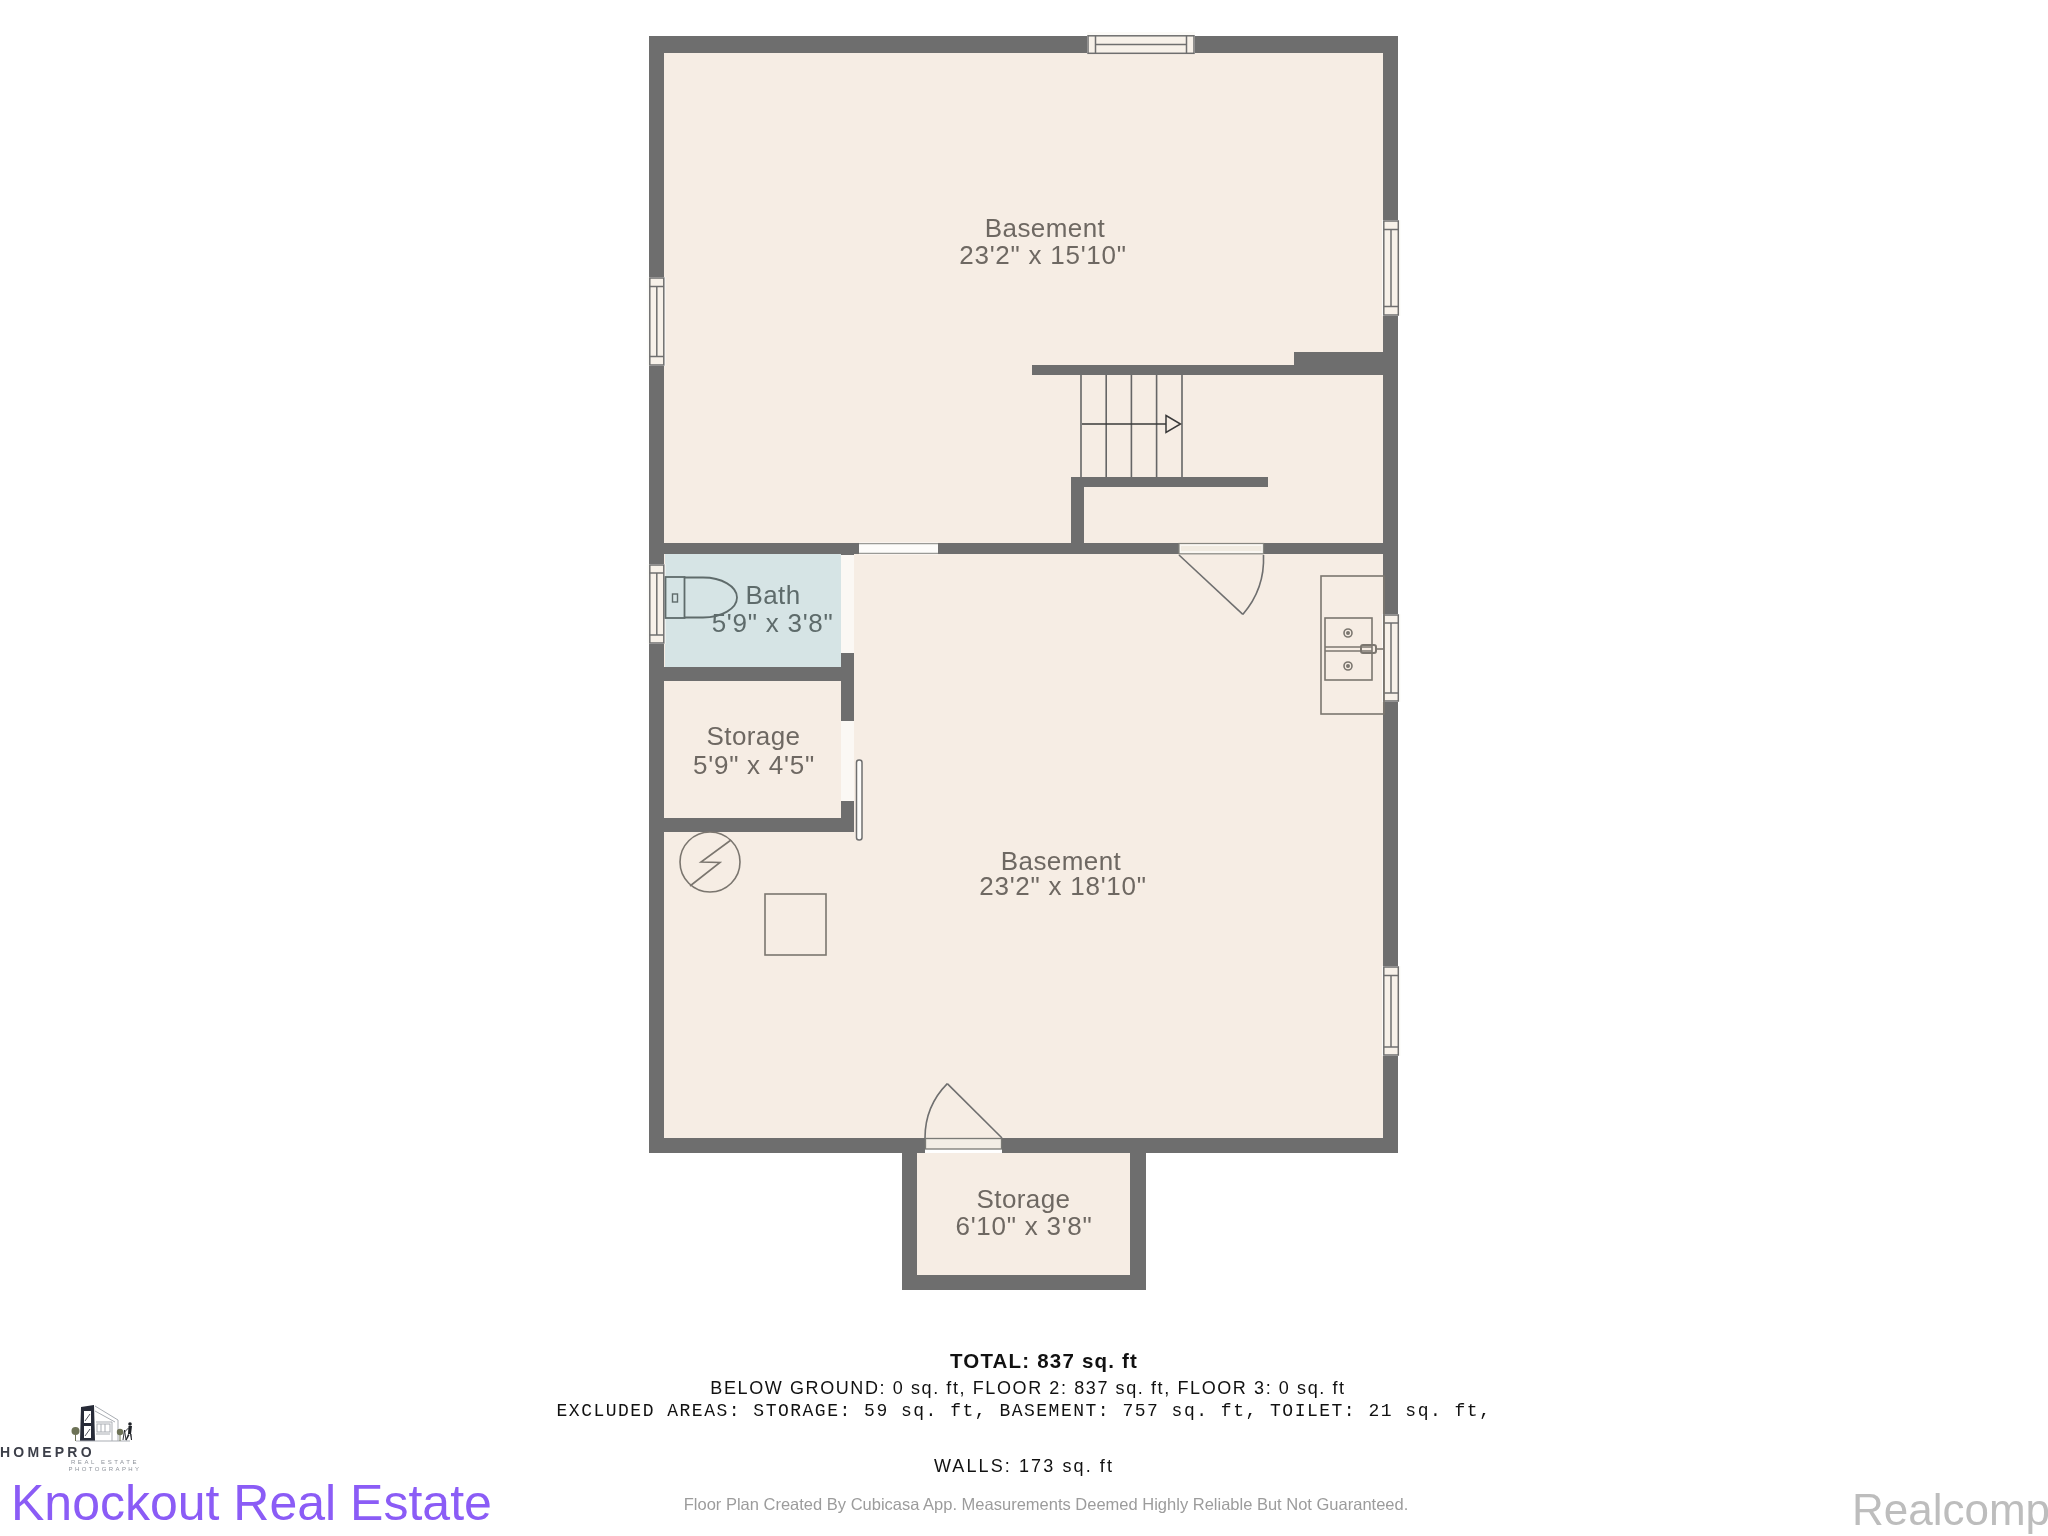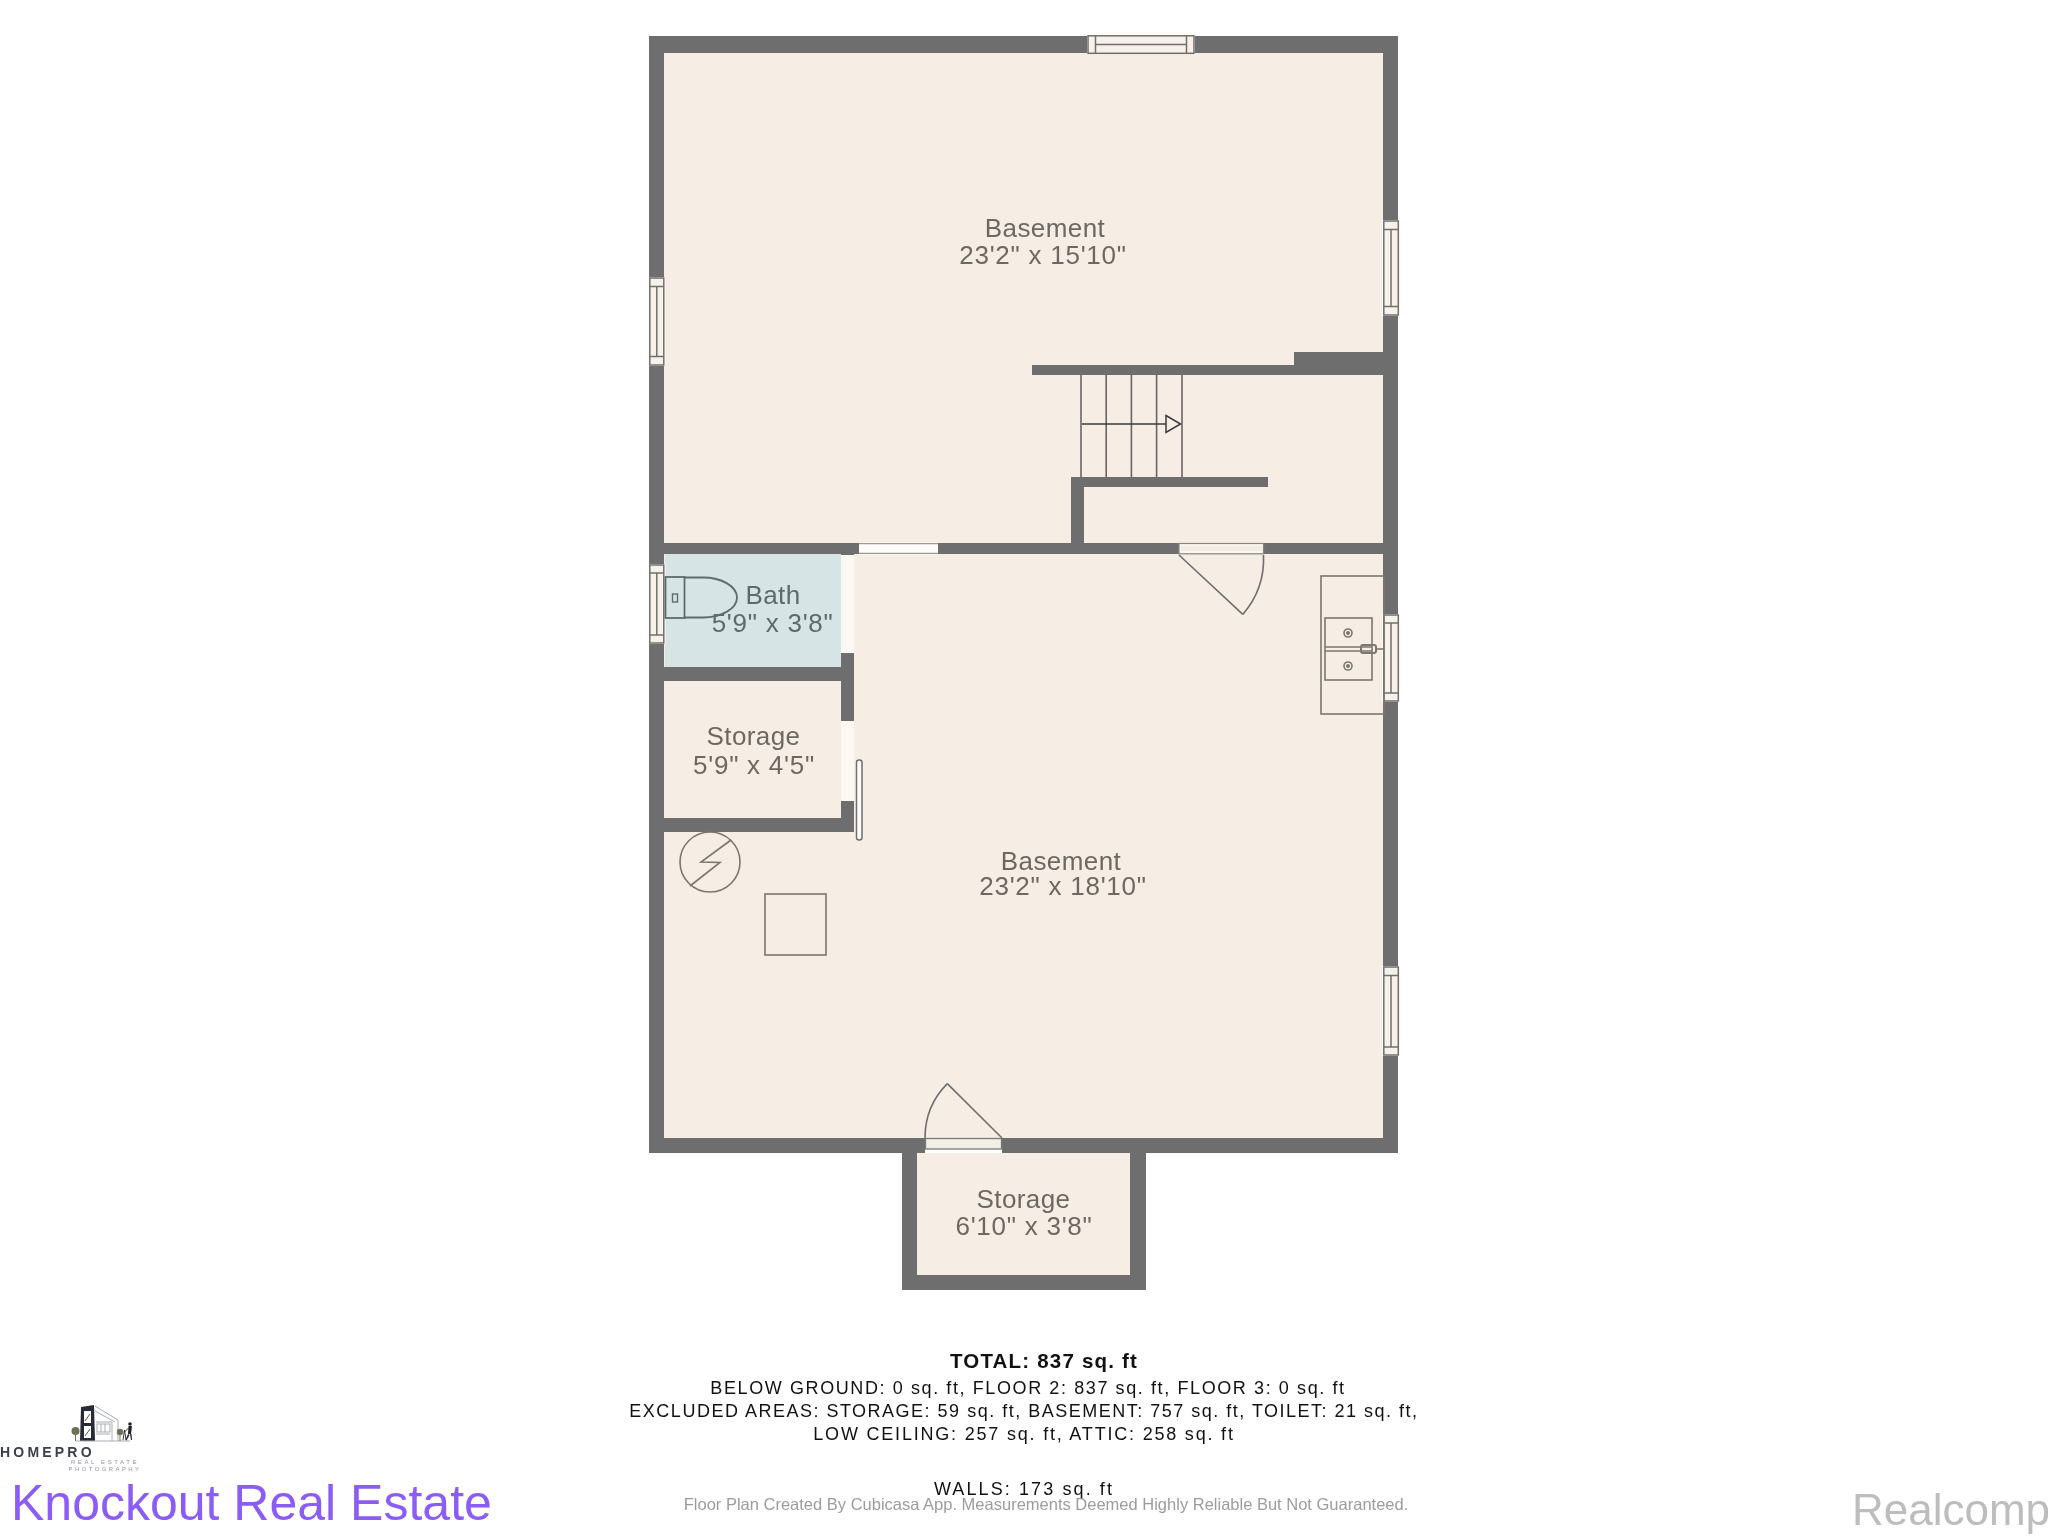--- a/index.html
+++ b/index.html
@@ -197,23 +197,22 @@
     <text x="1024" y="1235" letter-spacing="0.75">6'10" x 3'8"</text>
   </g>
 </svg>
 
 <div class="abs" style="left:0;top:1349px;width:2048px;text-align:center;color:#111111;">
 
   <div style="font-size:20.5px;font-weight:bold;line-height:23px;letter-spacing:1.2px;padding-left:40px;">TOTAL: 837 sq. ft</div>
 
   <div style="font-size:18px;line-height:23px;margin-top:5px;letter-spacing:1.6px;padding-left:8px;">BELOW GROUND: 0 sq. ft, FLOOR 2: 837 sq. ft, FLOOR 3: 0 sq. ft</div>
 
-  <div style="font-size:18px;line-height:23px;letter-spacing:1.5px;">EXCLUDED AREAS: STORAGE: 59 sq. ft, BASEMENT: 757 sq. ft, TOILET: 21 sq. ft,</div>
-
-  <div style="font-size:18px;line-height:23px;letter-spacing:1.8px;">LOW CEILING: 257 sq. ft, ATTIC: 258 sq. ft</div>
+  <div style="font-size:18px;line-height:23px;letter-spacing:1.5px;font-family:Liberation Mono, monospace;">EXCLUDED AREAS: STORAGE: 59 sq. ft, BASEMENT: 757 sq. ft, TOILET: 21 sq. ft,</div>
+
 
   <div style="font-size:18px;line-height:23px;letter-spacing:2.1px;margin-top:32px;">WALLS: 173 sq. ft</div>
 </div>
 
 <div class="abs" style="left:22px;top:1495px;width:2048px;text-align:center;font-size:16.5px;color:#9c9c9c;">Floor Plan Created By Cubicasa App. Measurements Deemed Highly Reliable But Not Guaranteed.</div>
 
 <svg class="abs" style="left:40px;top:1390px" width="140" height="90" viewBox="0 0 140 90">
 
   <polygon points="41,17 54,15 55,51 40,51" fill="#272b38"></polygon>
   <rect x="44" y="21" width="7" height="12" fill="#ffffff"></rect>

